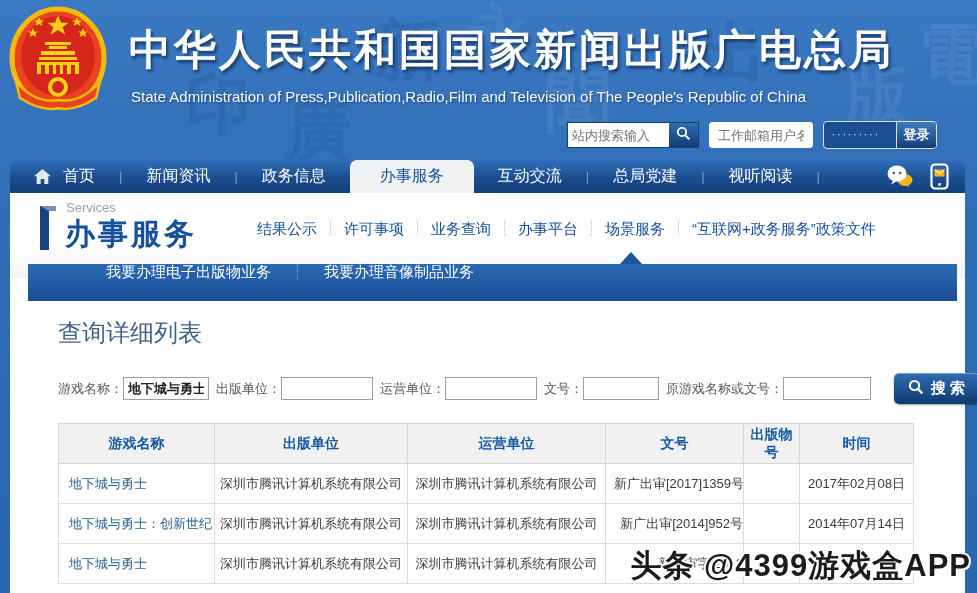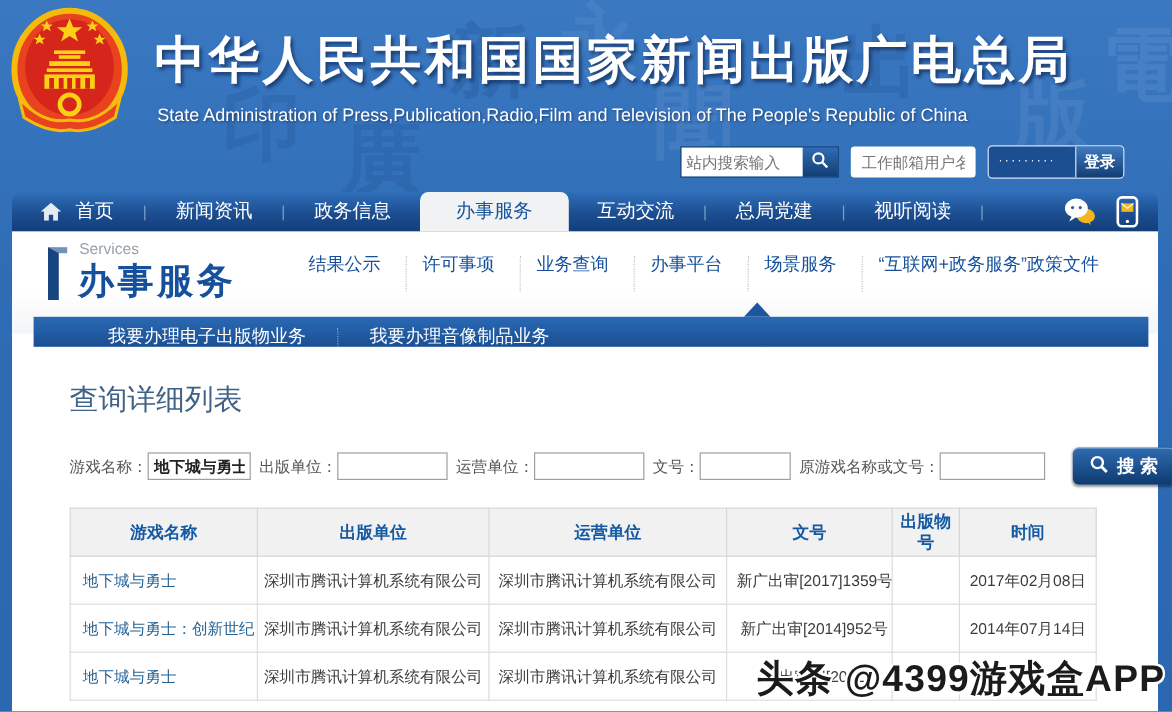--- a/index.html
+++ b/index.html
@@ -49,30 +49,30 @@
   
   .content-wrap { position:absolute; top:193px; left:10px; width:955px; height:400px; background:#fff; }
 
   
   .services { position:absolute; top:0; left:0; width:100%; height:85px;
               background:linear-gradient(#ffffff 60%,#f3f4f6); }
   .bracket { position:absolute; left:30px; top:13px; width:16px; height:44px;
              border-left:9px solid #16457f; border-top:5px solid #7193b8; }
   .svc-eyebrow { position:absolute; left:56px; top:7px; font-size:13px; color:#9aa1a8; }
   .svc-title { position:absolute; left:55px; top:21px; font-size:30px; font-weight:bold; color:#15509c; letter-spacing:3px; }
-  .svc-links { position:absolute; left:234px; top:20px; display:flex; height:30px;gap:8px; }
+  .svc-links { position:absolute; left:234px; top:20px; display:flex; align-items:center; height:30px; }
   .svc-link { padding:0 13px; font-size:15px; color:#15509c; cursor:pointer; white-space:nowrap; line-height:15px; }
   .svc-link + .svc-link { border-left:1px dotted #b9c4cf; }
   .svc-caret { position:absolute; left:610px; top:59px; width:0; height:0;
                border-left:11px solid transparent; border-right:11px solid transparent;
                border-bottom:12px solid #1d569c; }
 
   
-  .quickbar { position:absolute; top:71px; left:18px; width:929px; height:25px;
-              background:linear-gradient(#2a69b3,#1a4f94); display:flex; align-items:flex-end; padding-left:36px; }
+  .quickbar { position:absolute; top:71px; left:18px; width:929px; height:37px;
+              background:linear-gradient(#2a69b3,#1a4f94); display:flex; align-items:flex-start; padding-left:52px; }
   .quick-link { color:#fff; font-size:15px; padding:0 26px; cursor:pointer; line-height:16px; white-space:nowrap; }
   .quick-link + .quick-link { border-left:1px dotted #7ea6cf; }
 
   
   .page-title { position:absolute; left:48px; top:124px; font-size:24px; font-weight:normal; color:#3f6286; }
   .query-form { position:absolute; left:48px; top:180px; display:flex; align-items:center; }
   .form-field { display:flex; align-items:center; margin-right:7px; }
   .form-label { font-size:13px; color:#555; white-space:nowrap; }
   .form-input { height:23px; border:1px solid #9f9f9f; outline:none; padding:0 4px; font-size:13px; color:#222; }
   .fi1 { width:86px; font-weight:bold; } .fi2 { width:92px; } .fi3 { width:92px; } .fi4 { width:76px; } .fi5 { width:88px; }
@@ -84,21 +84,21 @@
   .results-table { position:absolute; left:48px; top:230px; width:855px; border-collapse:collapse; table-layout:fixed; }
   .results-table col.c0{width:156px;} .results-table col.c1{width:193px;} .results-table col.c2{width:198px;}
   .results-table col.c3{width:138px;} .results-table col.c4{width:56px;}  .results-table col.c5{width:114px;}
   .results-table th { height:40px; background:#f1f1f1; border:1px solid #d6d6d6;
                       font-size:14px; font-weight:bold; color:#1559a3; text-align:center; }
   .results-table td { height:40px; border:1px solid #dcdcdc; font-size:13px; color:#3c3c3c;
                       overflow:hidden; white-space:nowrap; }
   .results-table td.c0 { text-align:left; padding-left:10px; }
   .results-table td.c0 span { color:#2a6496; cursor:pointer; }
   .results-table td.c1, .results-table td.c2, .results-table td.c5 { text-align:center; }
-  .results-table td.c3 { text-align:center; padding-left:8px; }
+  .results-table td.c3 { text-align:right; padding-left:8px; }
 
   
   .watermark { position:absolute; top:545px; right:6px; z-index:9; font-size:31px; font-weight:bold;
                color:#1b1b1b; letter-spacing:1px; white-space:nowrap;
                text-shadow:2px 0 0 #fff,-2px 0 0 #fff,0 2px 0 #fff,0 -2px 0 #fff,
                            1.5px 1.5px 0 #fff,-1.5px -1.5px 0 #fff,1.5px -1.5px 0 #fff,-1.5px 1.5px 0 #fff; }
 </style>
 </head>
 <body>
 

